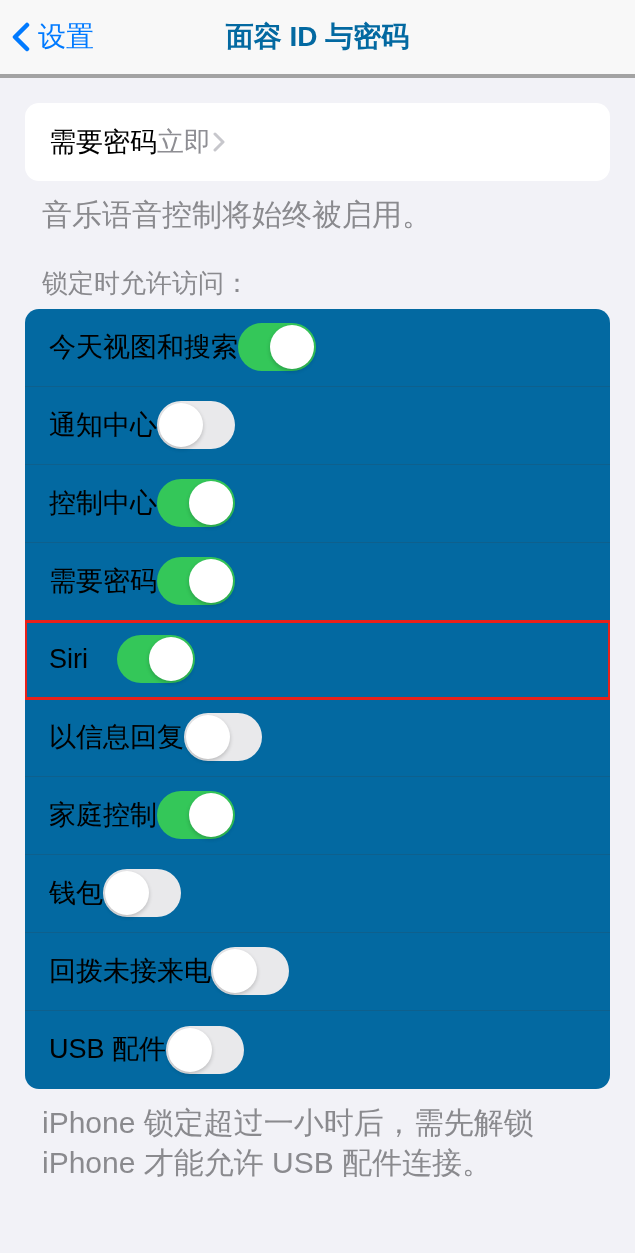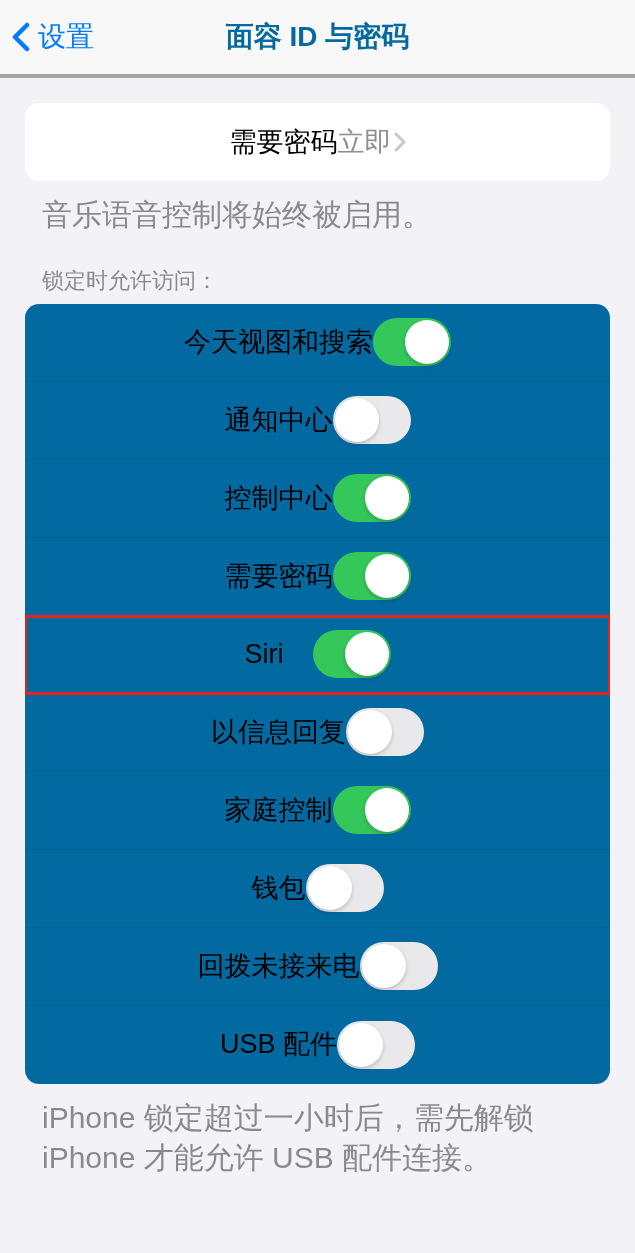--- a/index.html
+++ b/index.html
@@ -52,21 +52,21 @@
       border-radius: 14px;
       overflow: hidden;
     }
     .group.highlighted {
       border: 3px solid #e8211a;
       margin-top: 42px;
     }
     .row {
       display: flex;
       align-items: center;
-      justify-content: center;
+      justify-content: flex-start;
       min-height: 78px;
       padding: 0 24px;
       border-bottom: 1px solid rgba(60,60,67,0.2);
     }
     .row:last-child {
       border-bottom: none;
     }
     .row-label {
       font-size: 27px;
       color: #000;
@@ -115,21 +115,21 @@
       left: 2px;
     }
     .footer-text {
       margin: 14px 42px 0 42px;
       font-size: 30px;
       color: #8a8a8e;
       line-height: 1.35;
     }
     .header-text {
       margin: 30px 42px 8px 42px;
-      font-size: 22px;
+      font-size: 26px;
       color: #8a8a8e;
     }
     .group-list {
       margin: 0 25px;
       background: #0369a1;
       border-radius: 14px;
       overflow: hidden;
     }
     .row.highlighted {
       outline: 3px solid #e8211a;

